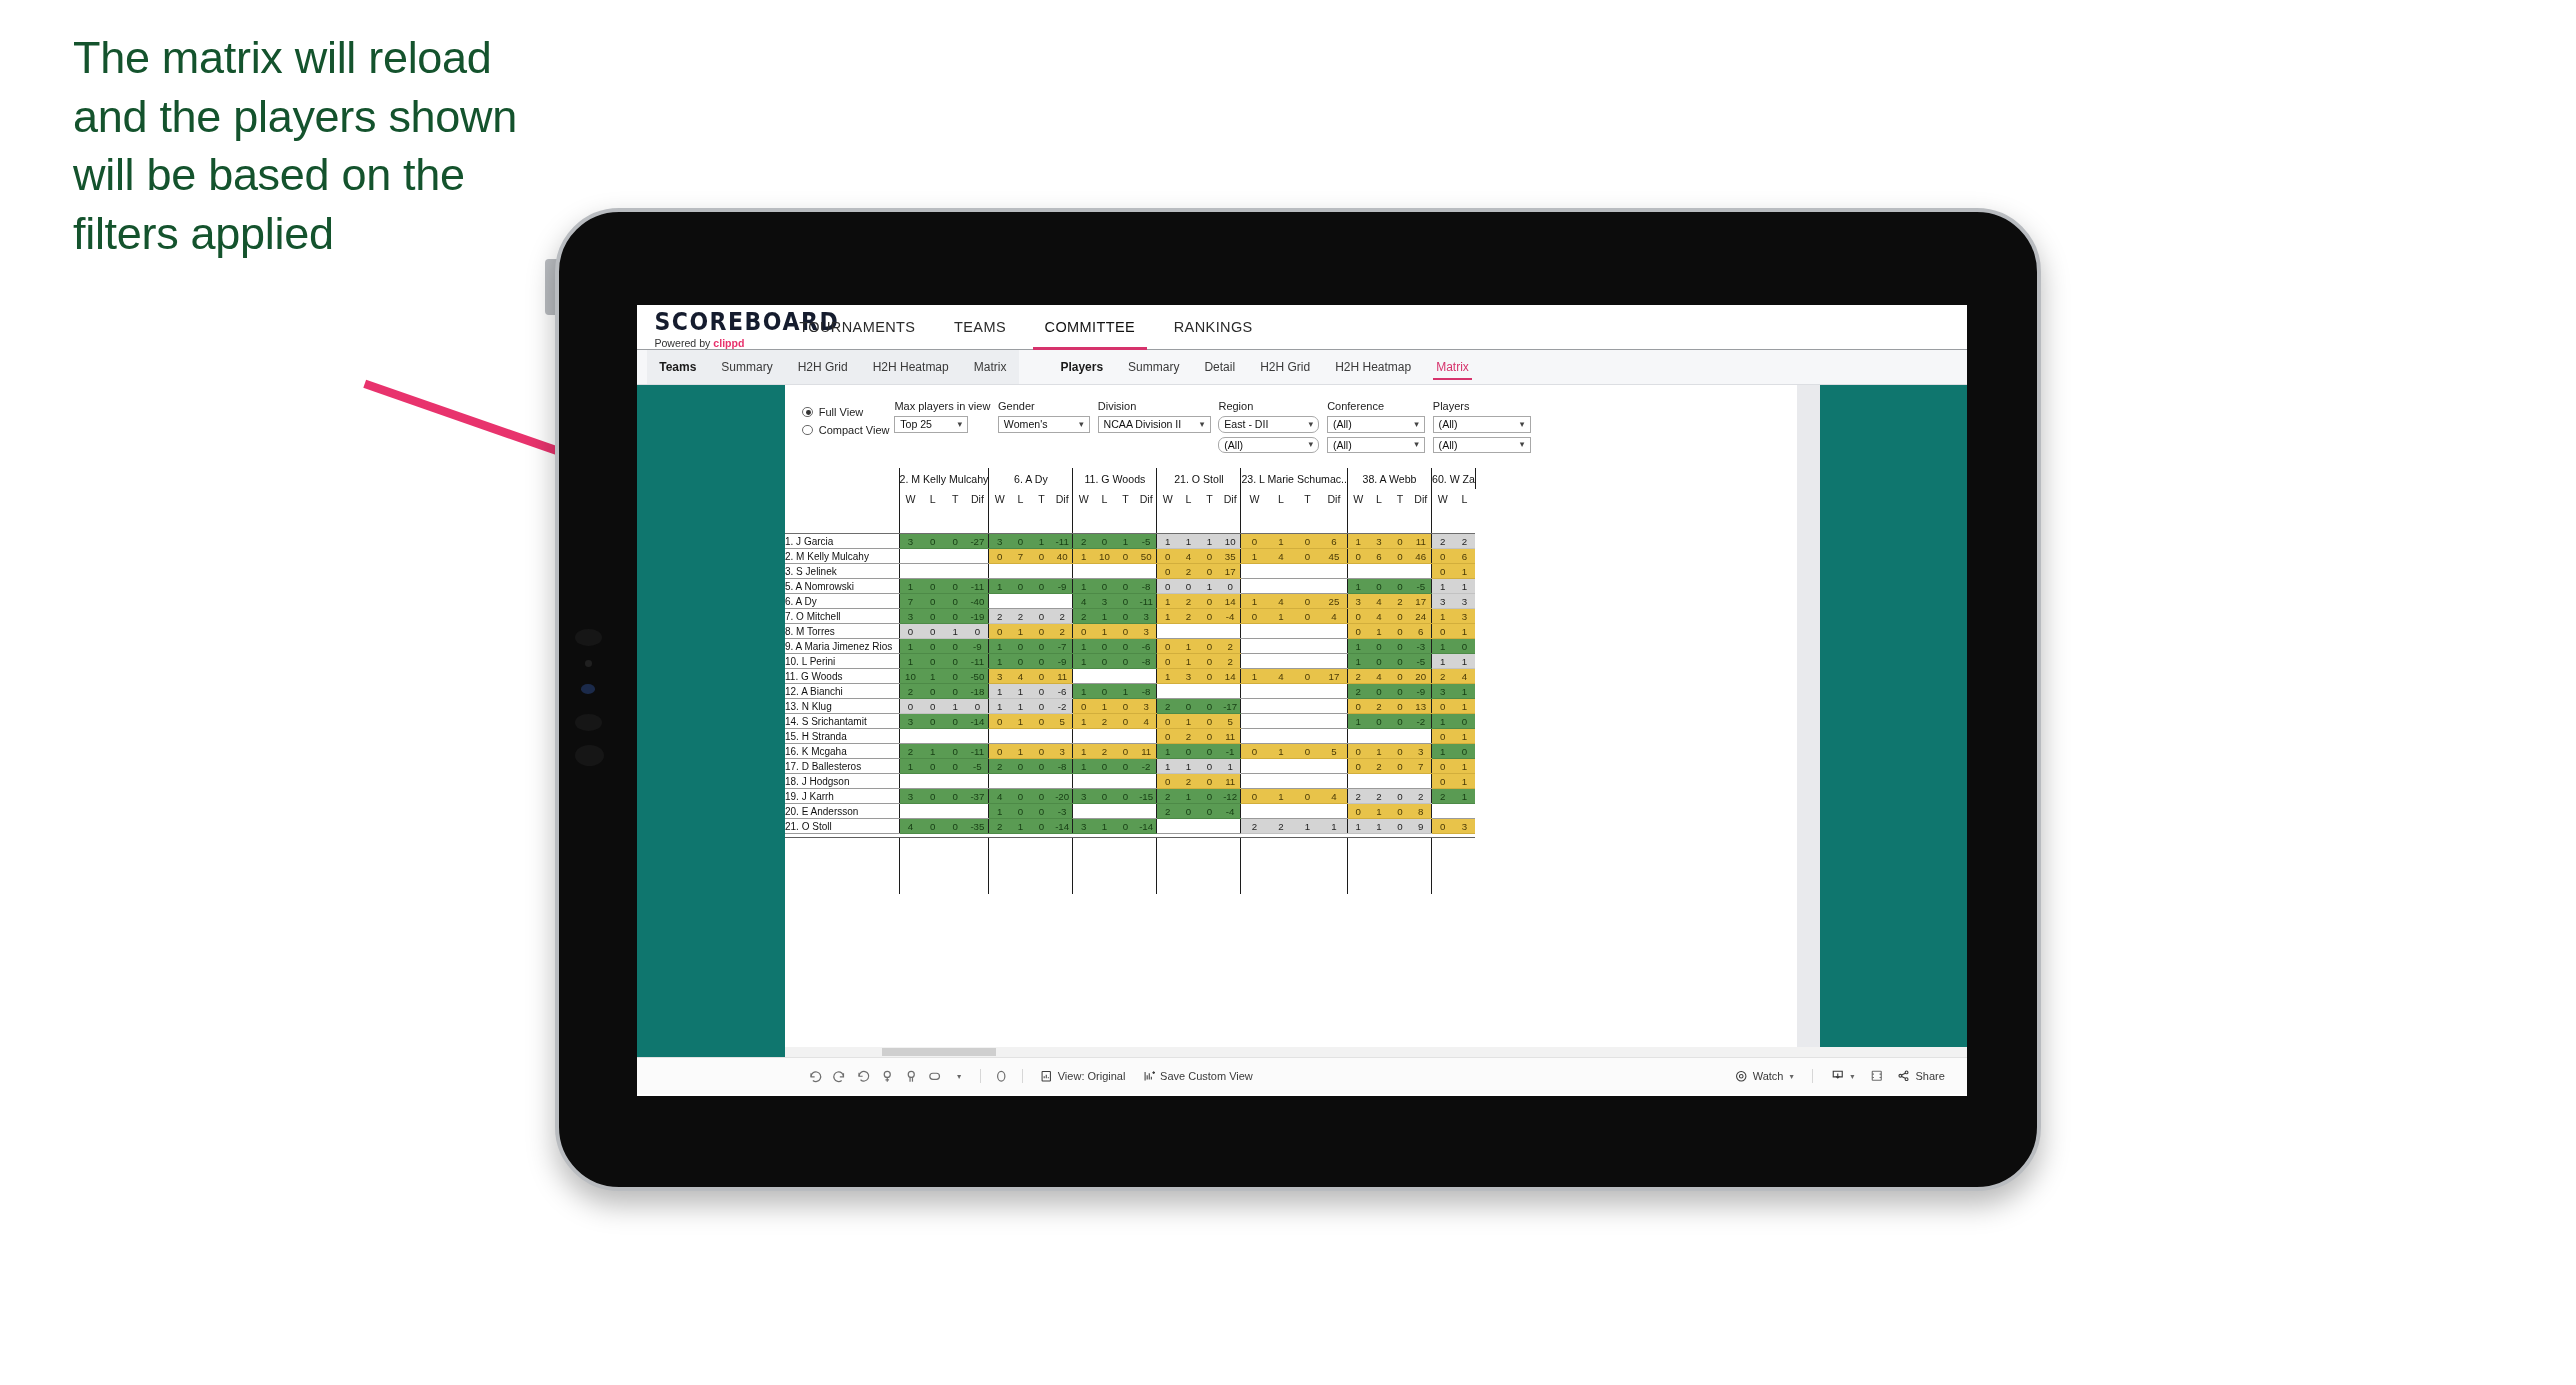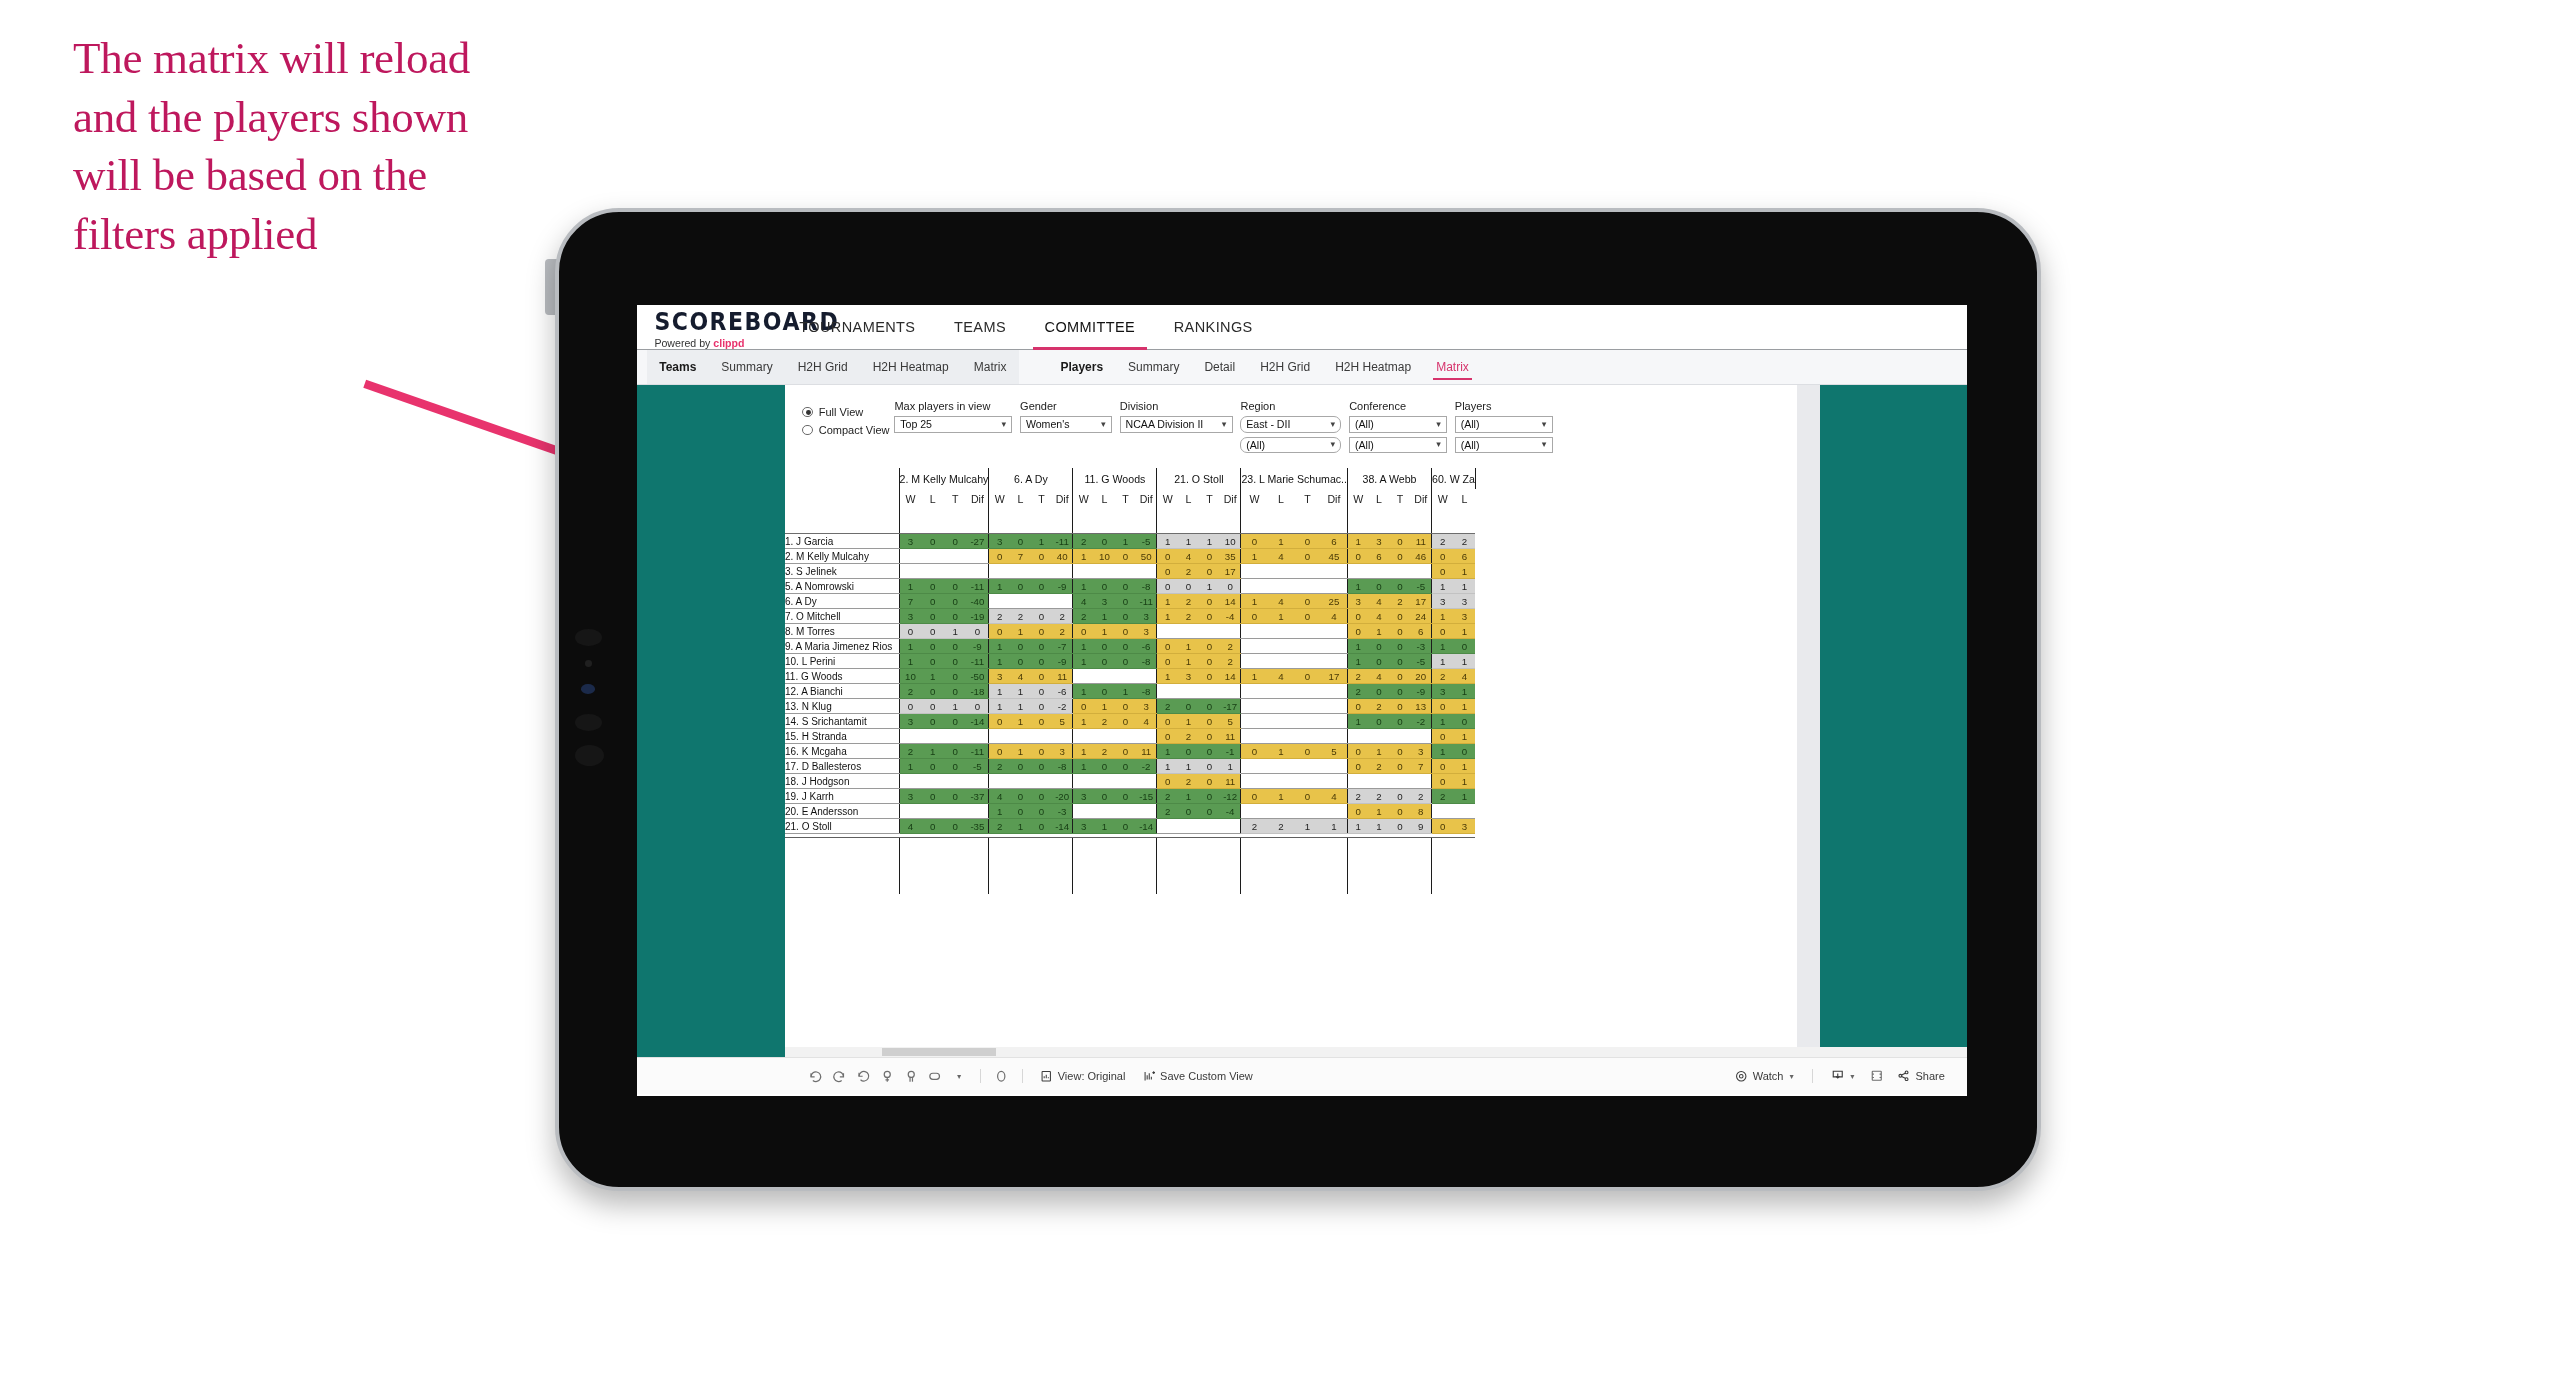--- a/index.html
+++ b/index.html
@@ -8,22 +8,22 @@
     width:2576px; height:1386px;
     background:#ffffff;
     font-family:"Liberation Sans", sans-serif;
     overflow:hidden;
     position:relative;
   }
 
   
   #annotation {
     position:absolute; left:73px; top:29px; width:454px;
-    font-size:45px; line-height:1.30; color:#be185d;
-    font-family:Liberation Serif, serif;
+    font-size:45px; line-height:1.30; color:#14532d;
+    font-family:Liberation Sans, sans-serif;
     letter-spacing:-0.3px;
   }
   #arrow-svg { position:absolute; left:357px; top:376px; width:608px; height:251px; }
 
   
   #tablet {
     position:absolute; left:555px; top:208px;
     width:1486px; height:983px;
     background:#0c0c0c;
     border-radius:64px;
@@ -116,21 +116,21 @@
   }
   .fcol { margin-right:7.7px; }
   .fcol .flabel { font-size:11px; color:#222; margin-bottom:3.9px; }
   .sel {
     height:16.4px; border:1px solid #a8a8a8; background:#fff;
     display:flex; align-items:center; justify-content:space-between;
     padding:0 3.9px 0 4.8px; font-size:10.6px; color:#111; margin-bottom:3.9px;
     cursor:pointer;
   }
   .sel .caret { font-size:7.7px; color:#444; margin-left:5.8px; }
-  .w1 { width:118px;justify-content:space-between; } .w2 { width:92px; } .w3 { width:113px; }
+  .w1 { width:74px;justify-content:space-between; } .w2 { width:92px; } .w3 { width:113px; }
   .w4 { width:101px;border-radius:7px; } .w5 { width:98px; } .w6 { width:98px; }
 
   
   #matrix-wrap { position:relative; margin:5.8px 0 0 0; }
   table.matrix { border-collapse:collapse; table-layout:fixed;padding-left:44px; }
   table.matrix td, table.matrix th { padding:0; }
 
   .hname-cell {
     height:21px; border-left:1.4px solid #1c1c1c; border-right:1.4px solid #1c1c1c;
     font-size:10.6px; text-align:center; color:#111; vertical-align:middle;

